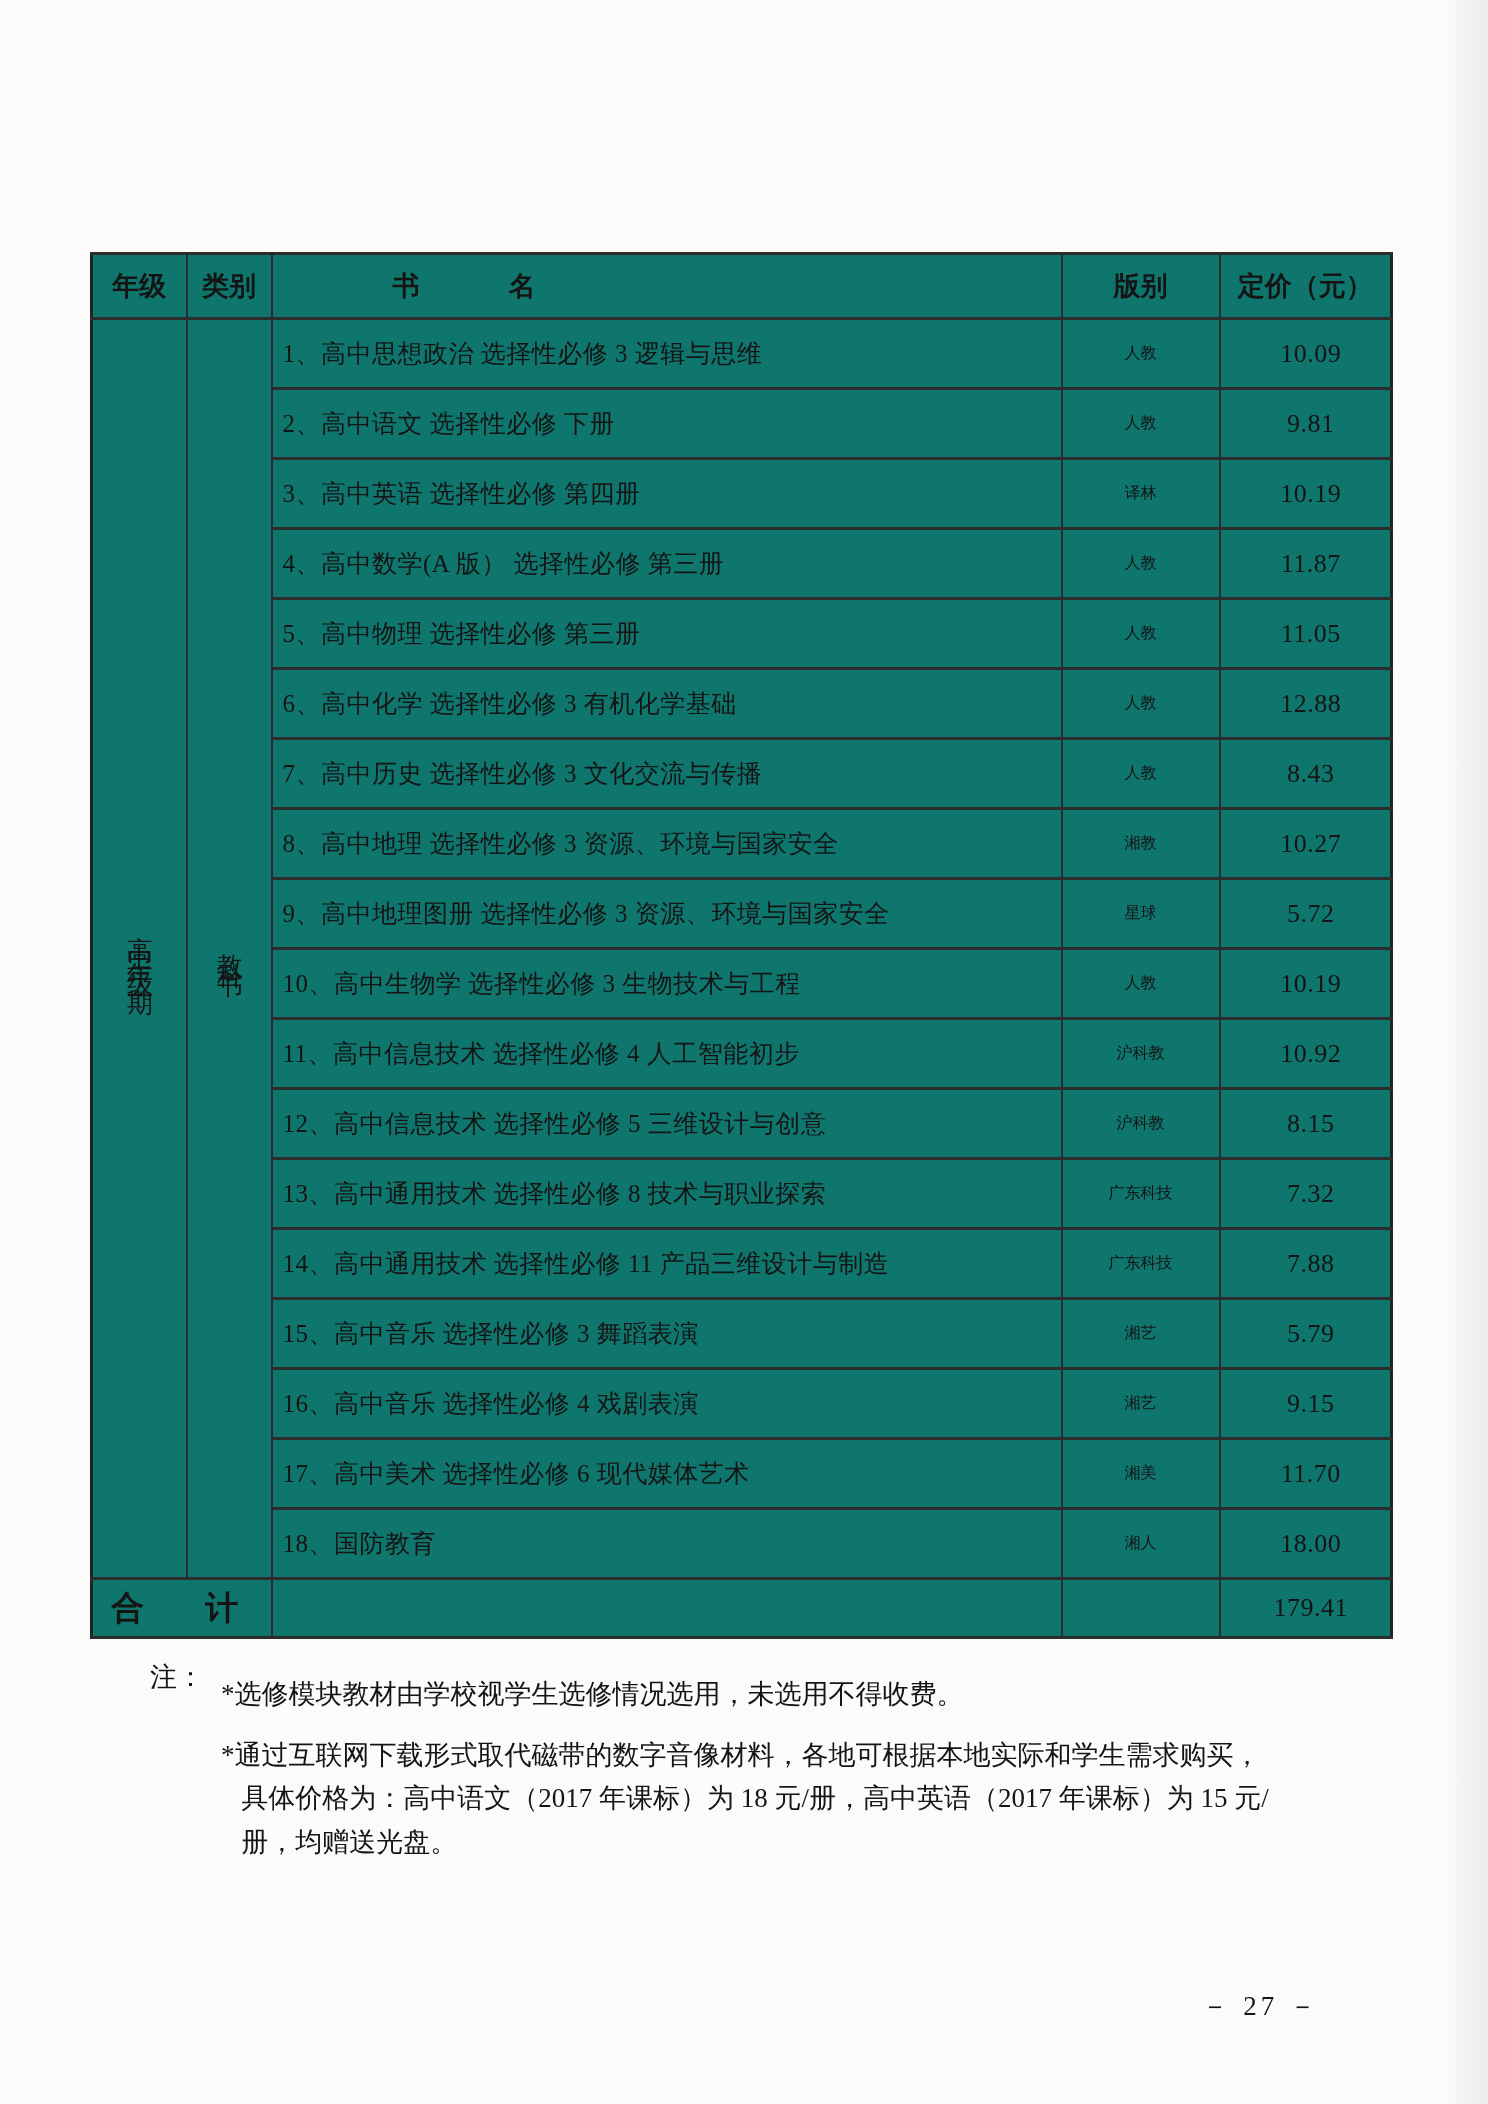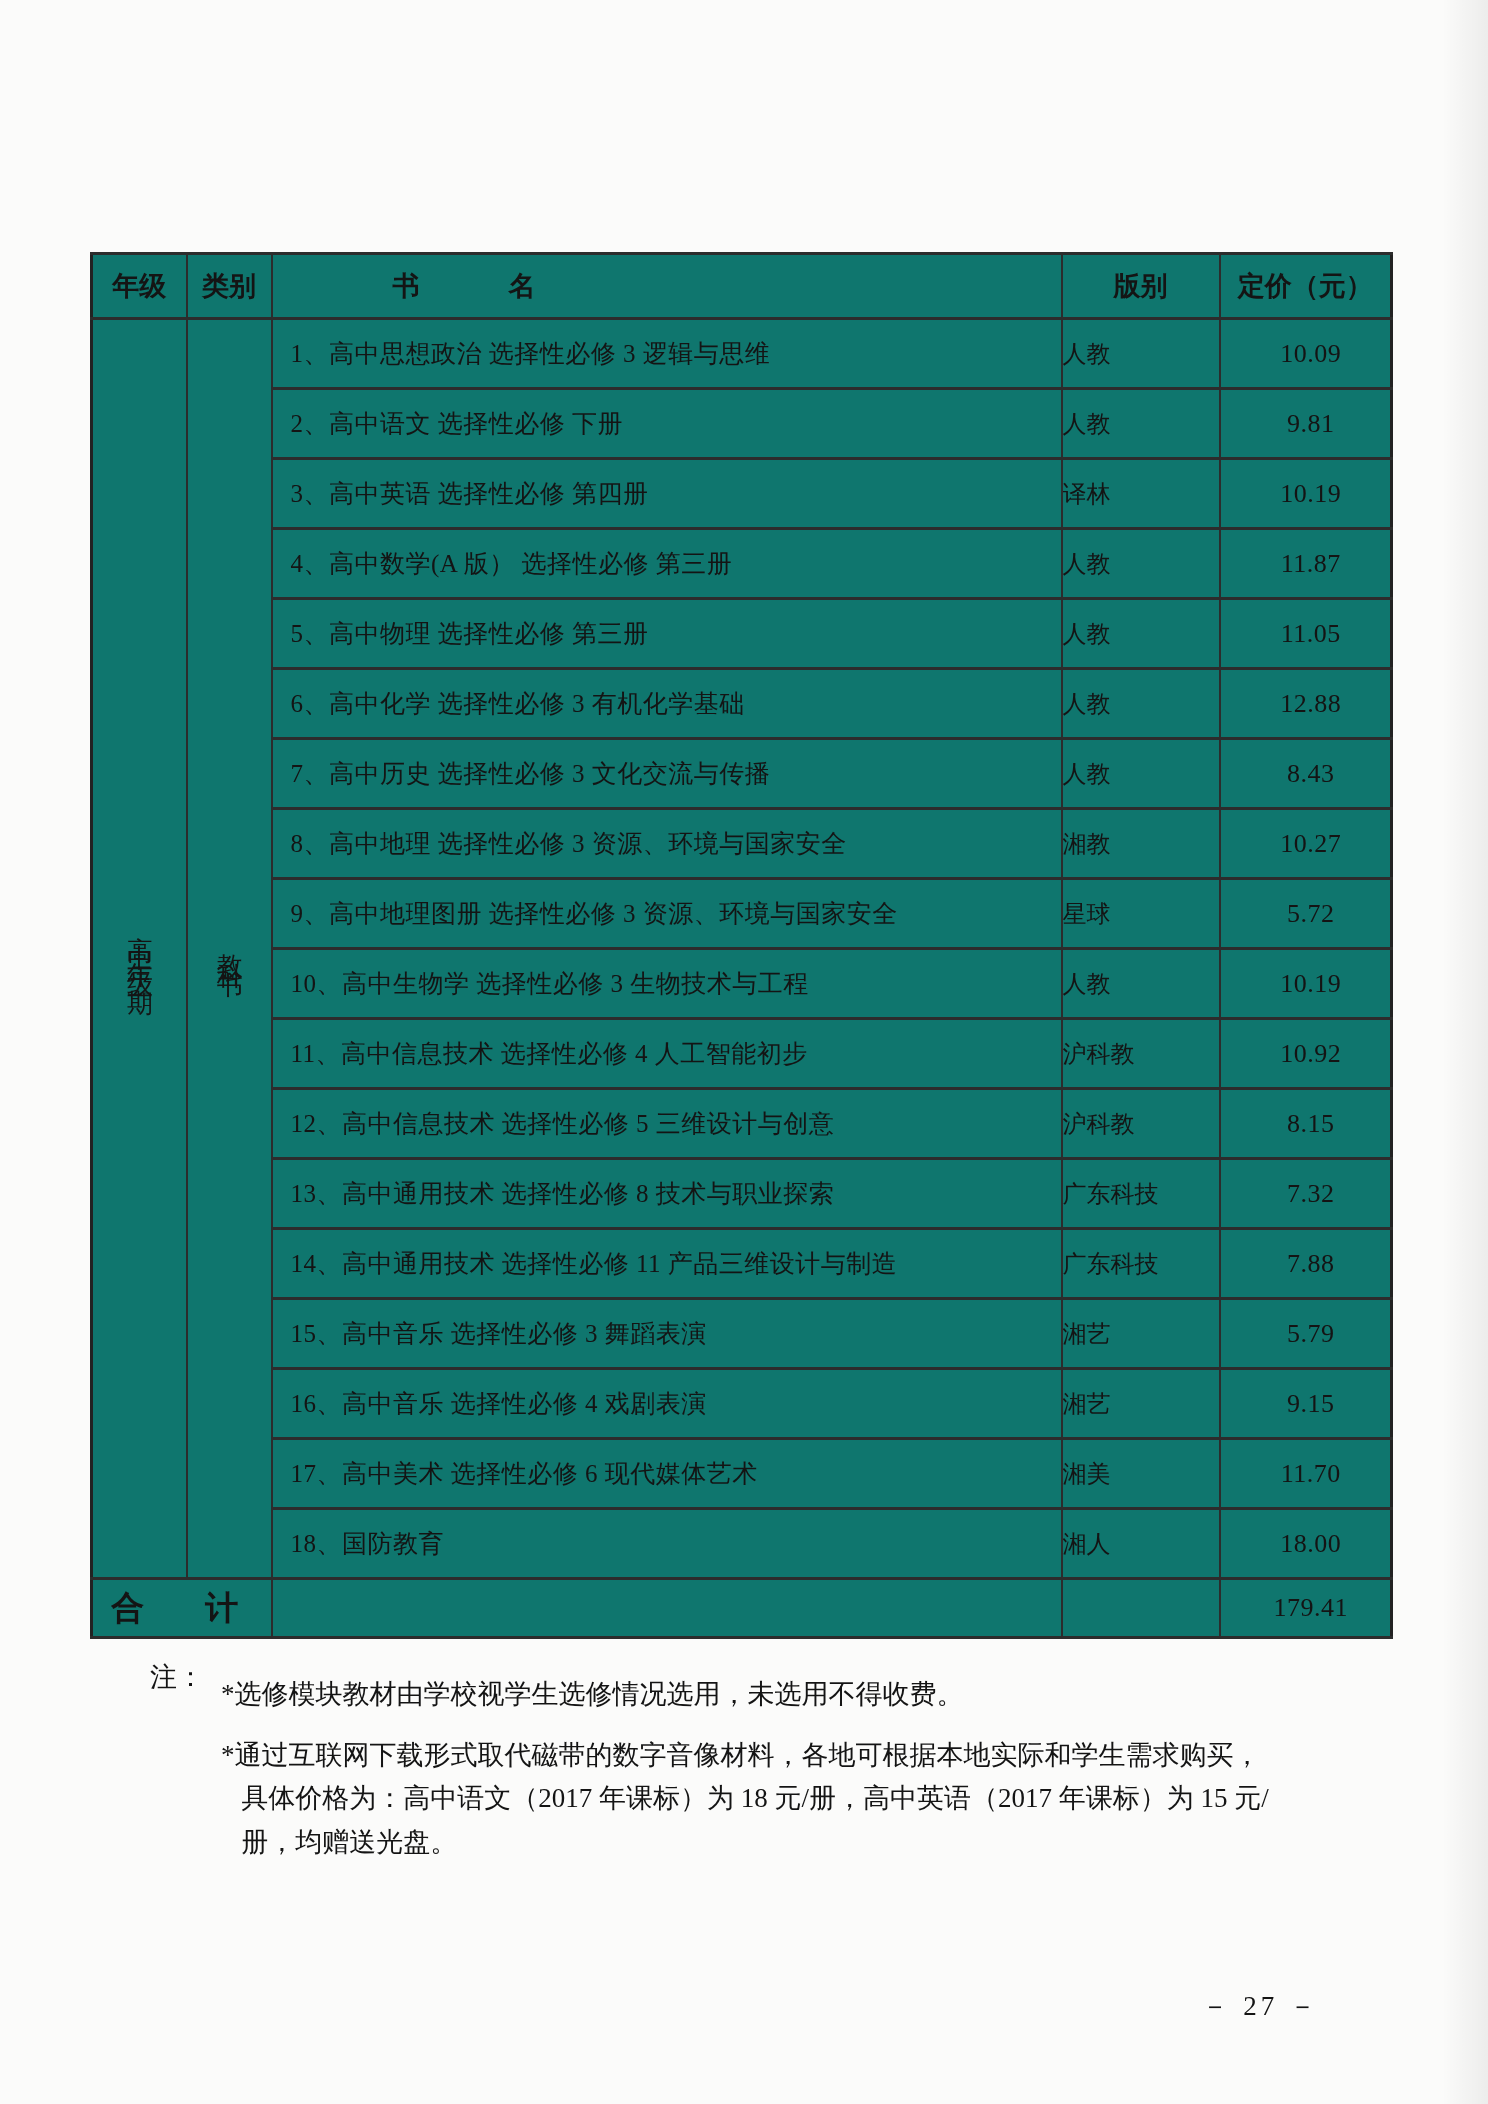--- a/index.html
+++ b/index.html
@@ -52,27 +52,27 @@
     text-align:center;
   }
   th.book-head{
     text-align:left;
     padding-left:120px;
     letter-spacing:2px;
   }
   td.book{
     height:67px;
     text-align:left;
-    padding-left:18px;
+    padding-left:10px;
     font-size:25px;
     letter-spacing:0.5px;
   }
   td.pub{
-    text-align:left;
-    font-size:24px;
+    text-align:center;
+    font-size:16px;
     margin-left:20px;
   }
   td.price{
     text-align:center;
     font-size:26px;
     letter-spacing:0.5px;
     padding-left:11px;
   }
   td.grade-cell,td.cat-cell{
     text-align:center;

